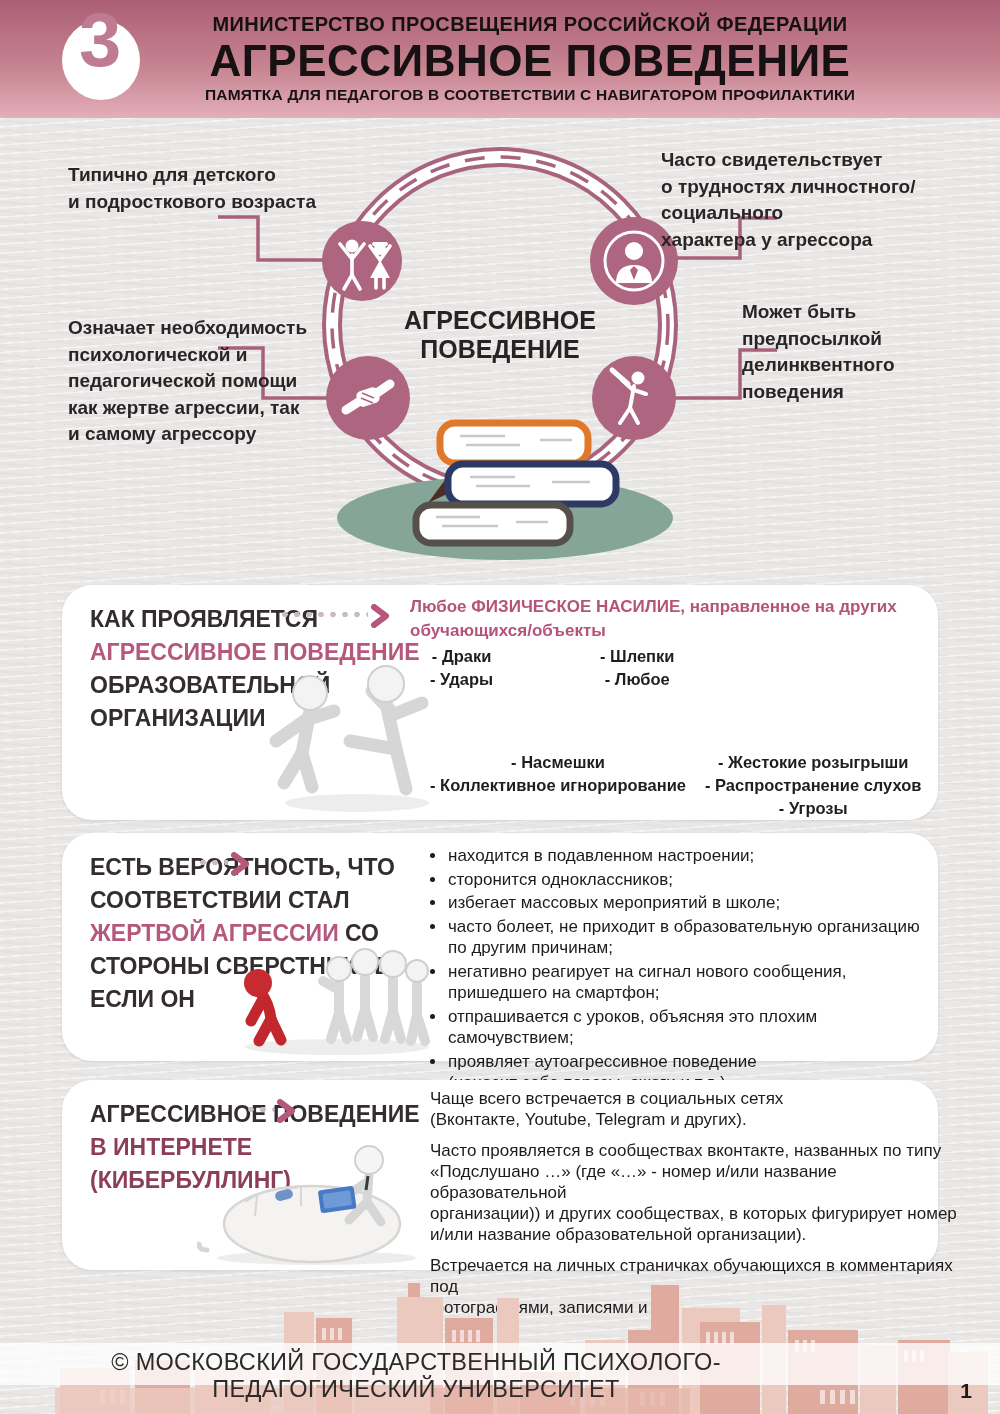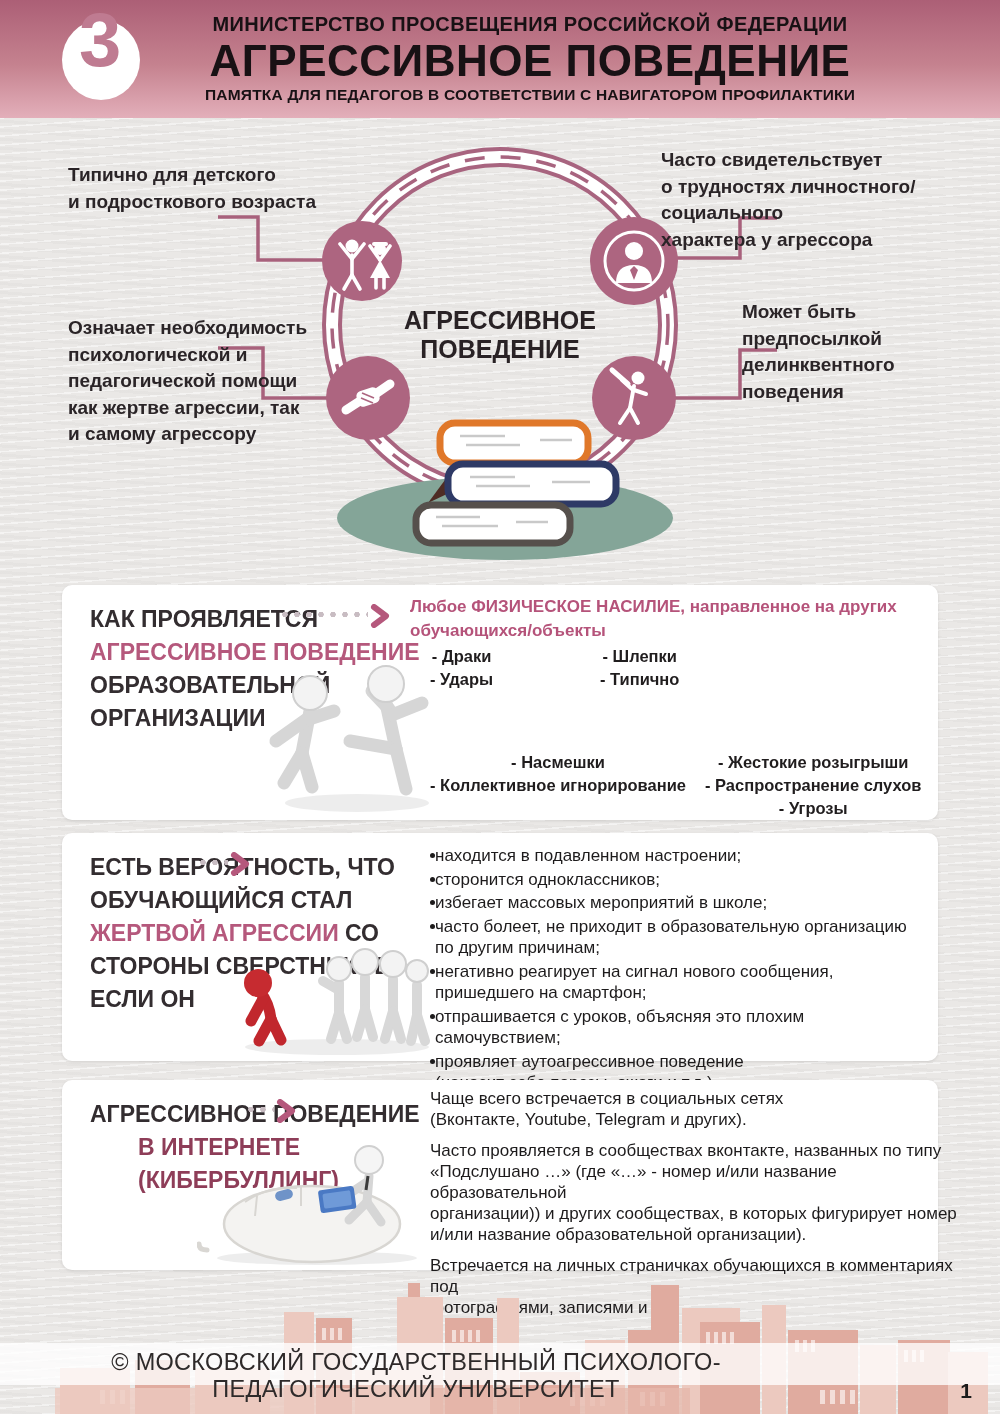--- a/index.html
+++ b/index.html
@@ -23,37 +23,37 @@
   
   .diagram-svg{position:absolute;left:0;top:118px;pointer-events:none;}
   .center-label{position:absolute;left:340px;top:306px;width:320px;text-align:center;
     font-size:25px;font-weight:bold;color:#292225;}
   .callout{position:absolute;font-size:19px;font-weight:bold;line-height:26.5px;color:#2a2427;white-space:pre-line;}
   .co-tl{left:68px;top:162px;}
   .co-tr{left:661px;top:147px;}
   .co-ml{left:68px;top:315px;}
   .co-mr{left:742px;top:299px;}
   
-  .card{position:absolute;left:62px;width:876px;background:#fff;border-radius:10px;
+  .card{position:absolute;left:62px;width:876px;background:#fff;border-radius:30px;
     box-shadow:0 1px 3px rgba(0,0,0,.10);}
   .card1{top:585px;height:235px;}
   .card2{top:833px;height:228px;}
   .card3{top:1080px;height:190px;}
   .card-title{position:absolute;left:28px;top:18px;font-size:23px;line-height:33px;font-weight:bold;color:#332d30;}
   .accent{color:#b5587c;}
-  .maroon{color:#8e3d58;margin-left:48px;}
+  .maroon{color:#8e3d58;}
   .dots{position:absolute;height:7px;
     background-image:radial-gradient(circle at 3px 3.5px,#c8bcc2 2.5px,rgba(0,0,0,0) 3px);
     background-size:12px 7px;background-repeat:repeat-x;}
   .chev{position:absolute;width:20px;height:24px;}
   .rose-head{position:absolute;font-size:17px;line-height:24px;font-weight:bold;color:#b5537a;white-space:pre-line;}
   .plist{position:absolute;font-size:16.5px;line-height:23px;font-weight:bold;color:#201d1e;}
   .plist div{white-space:pre;text-align:center;}
   .bullets{position:absolute;left:368px;top:12px;width:492px;}
-  .b-row{display:flex;margin-bottom:2px;}
+  .b-row{display:flex;gap:13px;margin-bottom:2px;}
   .b-dot{flex:none;width:5px;height:5px;border-radius:50%;background:#1d1b1c;margin-top:8px;}
   .b-text{font-size:17px;line-height:21.5px;color:#1d1b1c;white-space:pre-line;}
   .paras{position:absolute;left:368px;top:8px;width:548px;}
   .para{font-size:17px;line-height:21px;color:#1d1b1c;white-space:pre-line;margin:0 16px 10px 0;}
   .illus{position:absolute;}
   
   .skyline{position:absolute;left:0;top:1270px;}
   .footband{position:absolute;left:0;top:1343px;width:1000px;height:42px;background:rgba(255,255,255,.78);}
   .copyright{position:absolute;left:0;top:1349px;width:832px;text-align:center;
     font-size:23.5px;color:#2e2a2a;letter-spacing:.3px;}
@@ -216,37 +216,37 @@
       <circle cx="134" cy="31" r="18" fill="#f3f3f3" stroke="#cfcfcf" stroke-width="2"></circle>
     </svg>
     <div class="rose-head" style="left:348px;top:10px;">Любое ФИЗИЧЕСКОЕ НАСИЛИЕ, направленное на других
 обучающихся/объекты</div>
     <div class="plist" style="left:368px;top:60px;">
       <div>- Драки</div>
       <div>- Удары</div>
     </div>
     <div class="plist" style="left:538px;top:60px;">
       <div>- Шлепки</div>
-      <div>- Типично</div>
+      <div>- Любое</div>
     </div>
     <div class="plist" style="left:368px;top:166px;">
       <div>- Насмешки</div>
       <div>- Коллективное игнорирование</div>
     </div>
     <div class="plist" style="left:643px;top:166px;">
       <div>- Жестокие розыгрыши</div>
       <div>- Распространение слухов</div>
       <div>- Угрозы</div>
     </div>
   </div>
 
   <div class="card card2">
     <div class="card-title">
       <div>ЕСТЬ ВЕРОЯТНОСТЬ, ЧТО</div>
-      <div>ОБУЧАЮЩИЙСЯ СТАЛ</div>
+      <div>СООТВЕТСТВИИ СТАЛ</div>
       <div><span class="accent">ЖЕРТВОЙ АГРЕССИИ</span><span> СО</span></div>
       <div>СТОРОНЫ СВЕРСТНИКОВ,</div>
       <div>ЕСЛИ ОН</div>
     </div>
     <div class="dots" style="left:138px;top:26px;width:28px;"></div>
     <div class="chev" style="left:168px;top:19px;">
       <svg width="20" height="24" viewBox="0 0 20 24">
           <polyline points="4,3 16,12 4,21" fill="none" stroke="#b5587c" stroke-width="6" stroke-linecap="round" stroke-linejoin="round"></polyline>
         </svg>
     </div>

